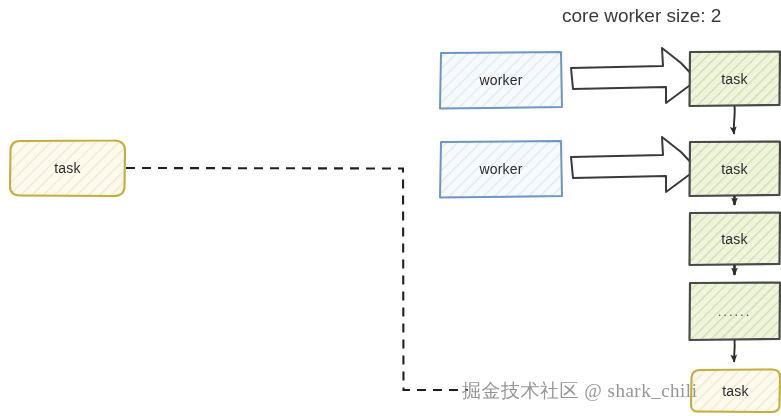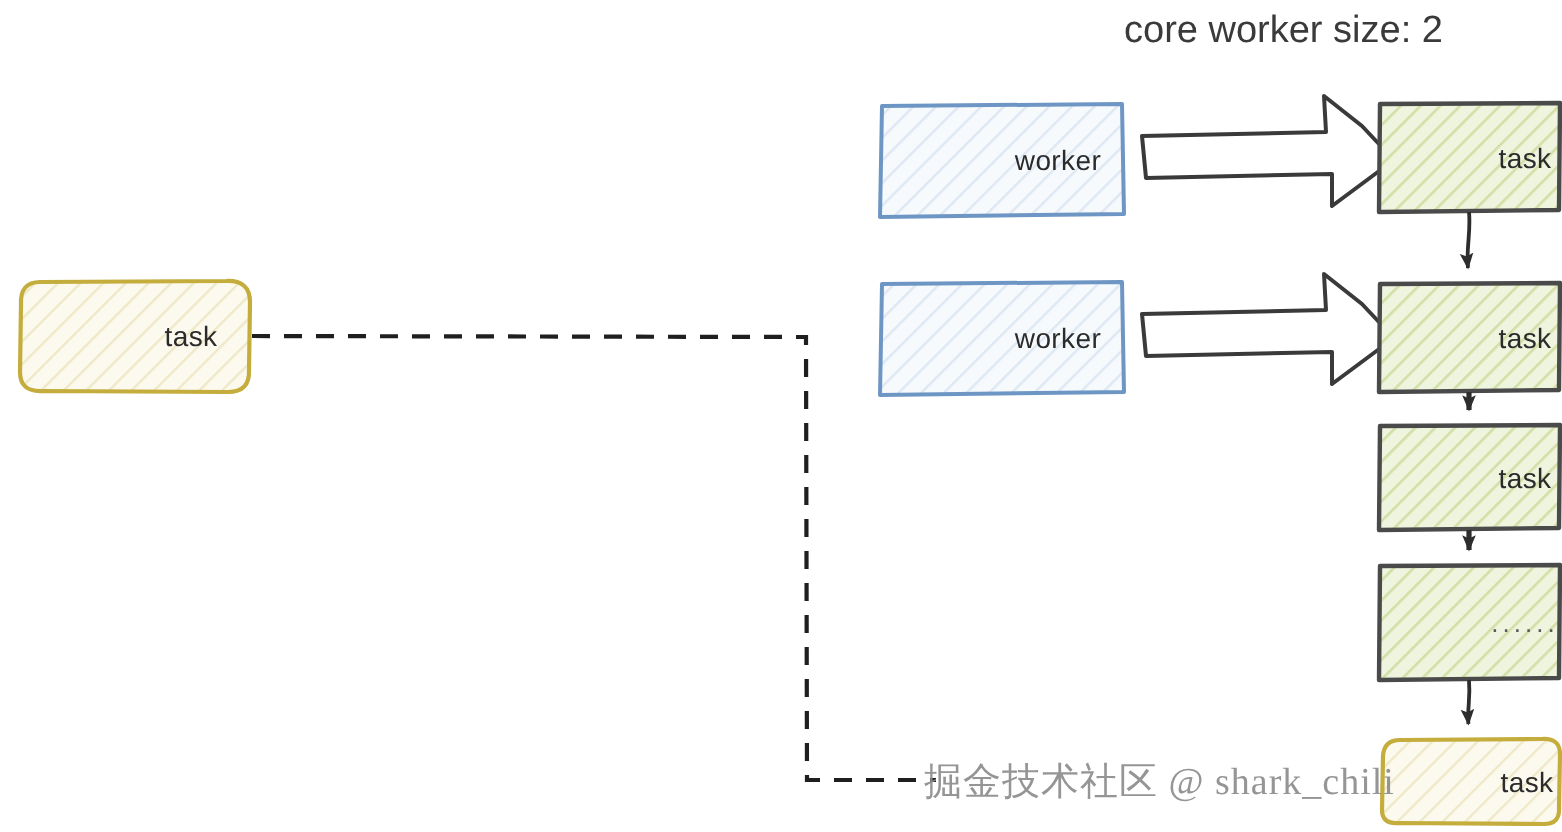--- a/index.html
+++ b/index.html
@@ -27,21 +27,20 @@
   .node-label {
     position: absolute;
     display: flex;
     align-items: center;
     justify-content: center;
     font-size: 14px;
     color: #2b2b2b;
     letter-spacing: 0.2px;
     white-space: nowrap;
     pointer-events: none;
-    margin-left: 28px;
   }
 
   #title-text {
     position: absolute;
     left: 562px;
     top: 5px;
     font-size: 19px;
     color: #3a3a3a;
     white-space: nowrap;
   }

